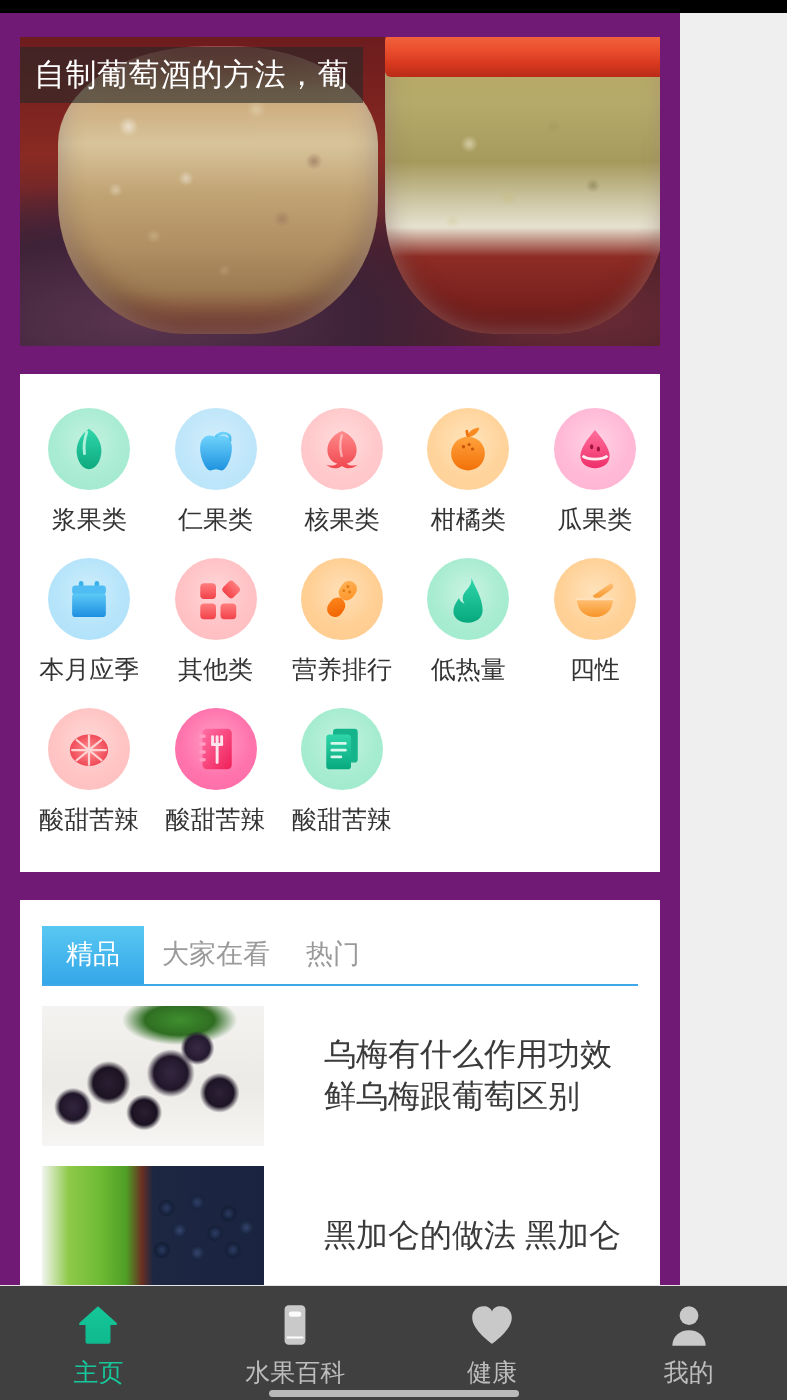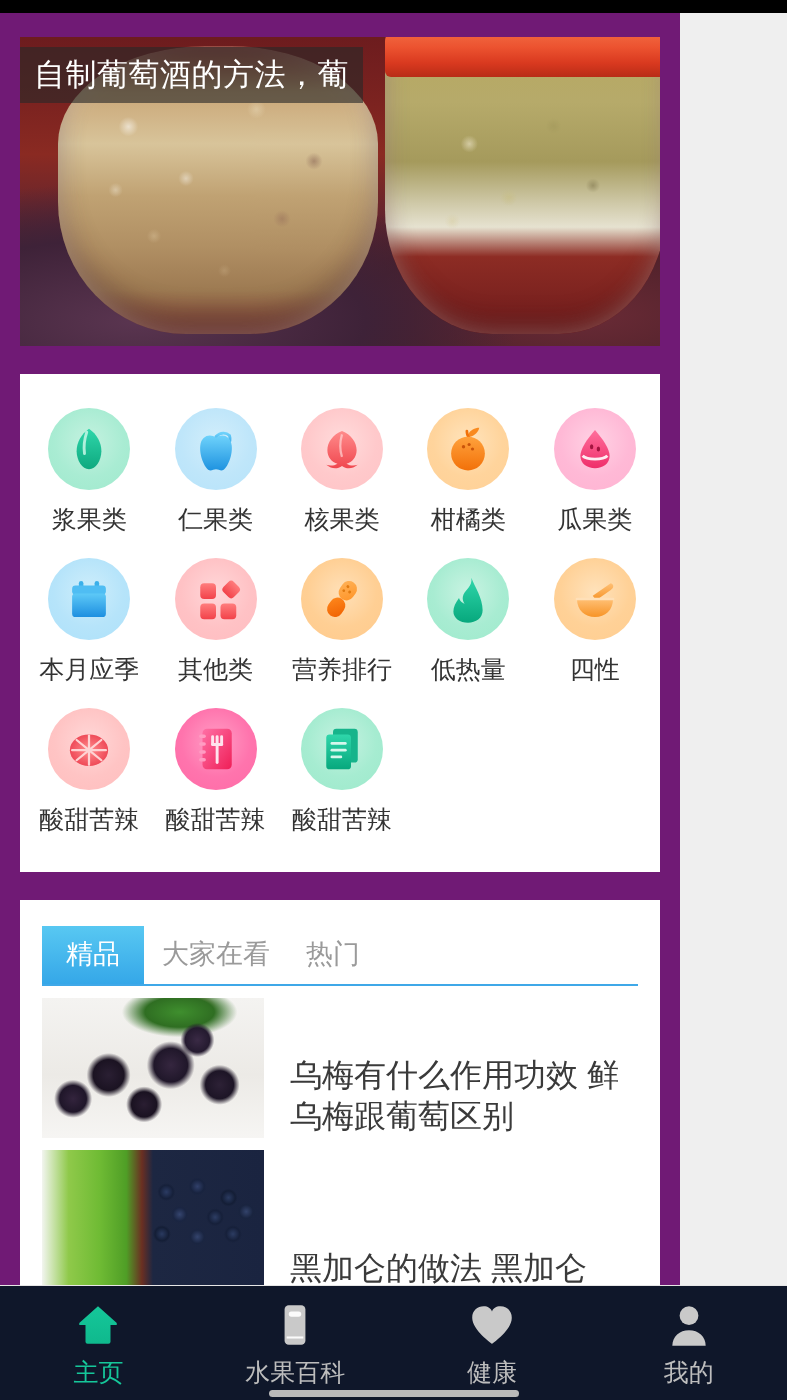--- a/index.html
+++ b/index.html
@@ -103,21 +103,21 @@
   .tabs { display:flex; align-items:flex-end; border-bottom:2px solid #3fa8e8; }
   .tab {
     font-size:27px; color:#9a9a9a; padding:10px 18px 12px 18px; white-space:nowrap;
   }
   .tab.active {
     color:#fff; background:linear-gradient(180deg,#58c8f2 0%, #35a7e8 100%);
     padding:10px 24px 12px 24px;
   }
 
   
-  .article { display:flex; align-items:flex-end; padding:12px 0 0 0; }
+  .article { display:flex; align-items:center; padding:20px 0 0 0;gap:34px; }
   .thumb { width:222px; height:140px; flex:0 0 222px; overflow:hidden; position:relative; background:#ddd; }
   .thumb-umei {
     position:absolute; inset:0;
     background:
       radial-gradient(circle 22px at 30% 55%, #2a1f33 0%, #1b1322 70%, transparent 100%),
       radial-gradient(circle 24px at 58% 48%, #35263f 0%, #20172a 70%, transparent 100%),
       radial-gradient(circle 20px at 80% 62%, #2d2136 0%, #1d1526 70%, transparent 100%),
       radial-gradient(circle 19px at 14% 72%, #33243d 0%, #1f1629 70%, transparent 100%),
       radial-gradient(circle 18px at 46% 76%, #2a1e32 0%, #1a1221 70%, transparent 100%),
       radial-gradient(circle 17px at 70% 30%, #3a2a45 0%, #241a2f 72%, transparent 100%),
@@ -140,21 +140,21 @@
       linear-gradient(90deg,#f2f5ef 0%, #8fc94a 12%, #6fbb34 26%, #4f9e26 38%, #6b2f22 45%, #1d2742 50%, #1a2440 100%);
   }
   .art-title {
     flex:1; margin-left:26px; font-size:32px; line-height:1.30; color:#3a3a3a;
     word-break:break-all;
   }
 
   
   .bottomnav {
     position:absolute; left:0; bottom:0; width:787px; height:115px;
-    background:#0f172a; border-top:1px solid #e6e6e6;
+    background:#404040; border-top:1px solid #e6e6e6;
     display:flex; align-items:flex-start; padding-top:10px;
   }
   .nav-item { flex:1; display:flex; flex-direction:column; align-items:center; }
   .nav-ic { height:58px; display:flex; align-items:center; justify-content:center; }
   .nav-lb { font-size:25px; color:#bdbdbd; margin-top:2px; }
   .nav-item.active .nav-lb { color:#15c79a; }
   .home-indicator {
     position:absolute; left:50%; transform:translateX(-50%);
     bottom:3px; width:250px; height:7px; border-radius:4px; background:#b9b9b9;
   }

